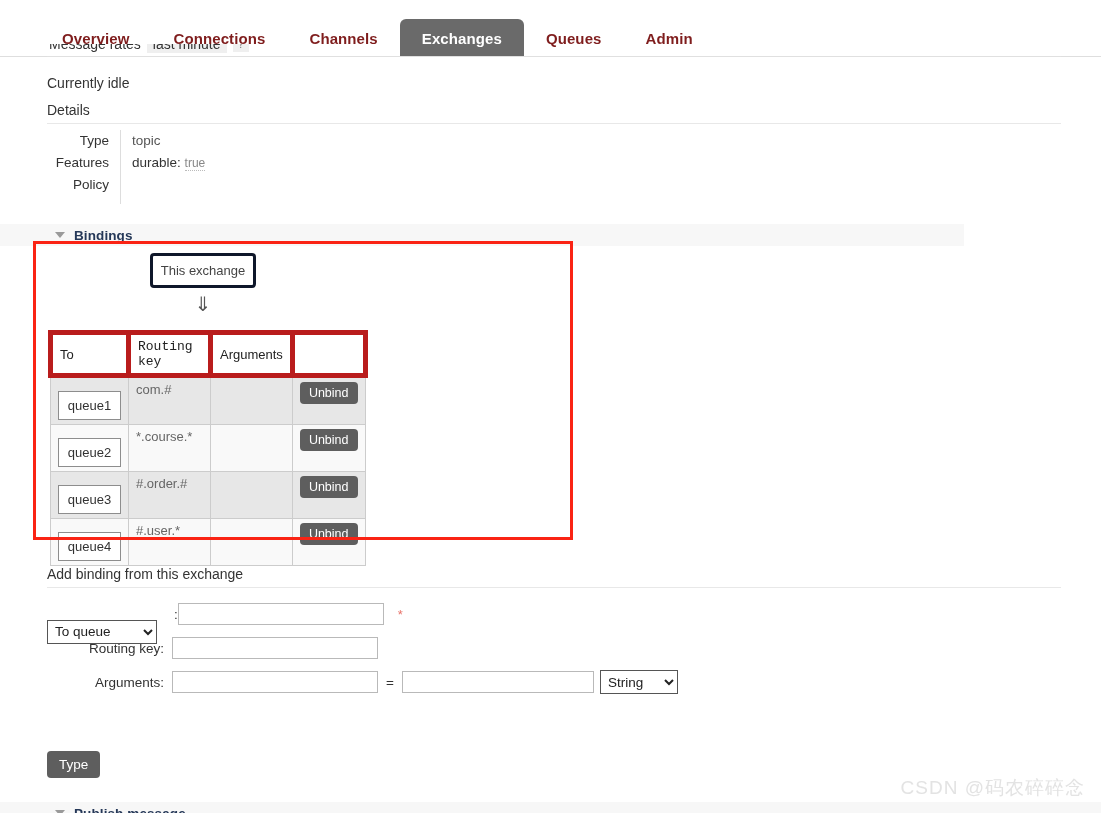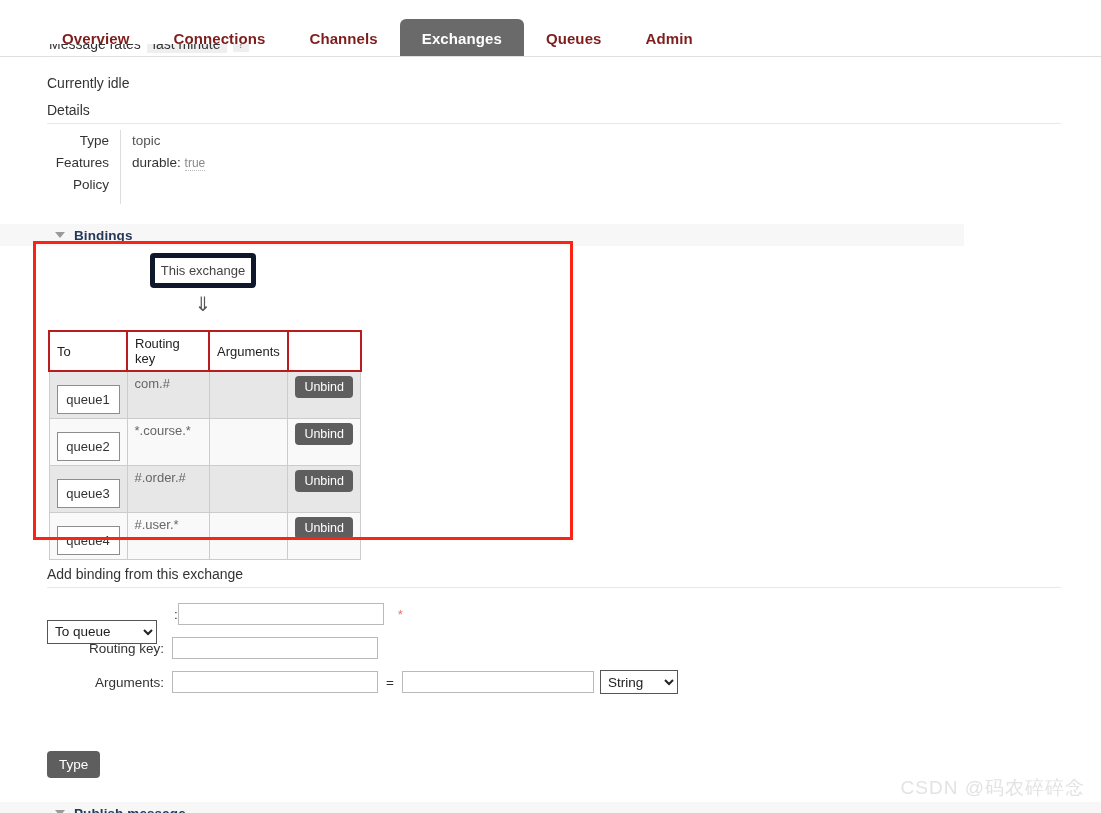--- a/index.html
+++ b/index.html
@@ -181,21 +181,21 @@
     border: 3px solid #fa2314;
     pointer-events: none;
     z-index: 20;
   }
 
   
   #this-exchange {
     position: absolute;
     left: 150px; top: 196px;
     width: 106px; height: 35px;
-    border: 5px solid #0f172a;
+    border: 3px solid #0f172a;
     border-radius: 4px;
     background: #fff;
     display: flex;
     align-items: center;
     justify-content: center;
     font-size: 13px;
     color: #444;
   }
   #down-arrow {
     position: absolute;
@@ -209,40 +209,40 @@
 
   
   #bindings-table {
     position: absolute;
     left: 48px; top: 273px;
     border-collapse: collapse;
     background: #fff;
     font-size: 13px;
   }
   #bindings-table th {
-    border: 2px solid #b91c1c;
+    border: 5px solid #b91c1c;
     background: #fff;
     font-weight: normal;
     color: #222;
     text-align: left;
     padding: 4px 7px;
     height: 22px;
     font-size: 13px;
   }
   #bindings-table td {
     border: 1px solid #ccc;
     padding: 4px 7px;
     vertical-align: top;
     color: #666;
     height: 45px;
   }
   #bindings-table tbody tr:nth-child(odd) td { background: #e7e7e7; }
   #bindings-table tbody tr:nth-child(even) td { background: #f9f9f9; }
   .col-to    { width: 78px; }
-  .col-rk    { width: 82px; }
+  .col-rk    { width: 82px; font-family: Liberation Mono, monospace; }
   .col-args  { width: 78px; }
   .col-act   { width: 69px; }
   .queue-chip {
     display: block;
     margin-top: 9px;
     background: #fff;
     border: 1px solid #8d8d8d;
     padding: 6px 4px;
     text-align: center;
     font-size: 13px;

